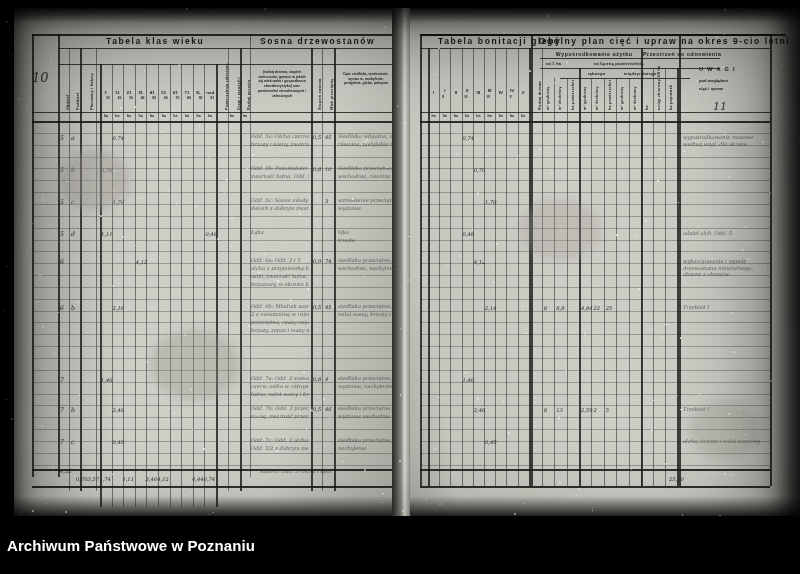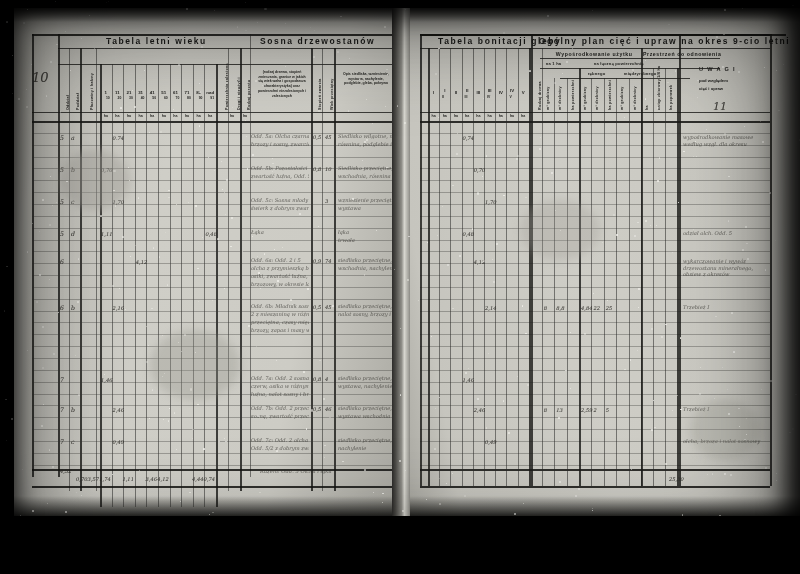--- a/index.html
+++ b/index.html
@@ -148,21 +148,21 @@
           <div class="hline" style="top:397.4px;left:18px;right:auto;width:364px;"></div>
           <div class="hline" style="top:409.25px;left:18px;right:auto;width:364px;"></div>
           <div class="hline" style="top:421.09999999999997px;left:18px;right:auto;width:364px;"></div>
           <div class="hline" style="top:432.95px;left:18px;right:auto;width:364px;"></div>
           <div class="hline" style="top:444.8px;left:18px;right:auto;width:364px;"></div>
           <div class="hline" style="top:456.65px;left:18px;right:auto;width:364px;"></div>
           <div class="hline strong2" style="top:461px;left:18px;right:auto;width:364px;"></div>
           <div class="hline strong2" style="top:478px;left:18px;right:auto;width:364px;"></div>
         </div>
       <div id="left-text">
-          <div class="hdr-title" style="left:92px;top:28px;">Tabela letni wieku</div>
+          <div class="hdr-title" style="left:92px;top:28px;">Tabela klas wieku</div>
           <div class="hdr-title" style="left:246px;top:28px;">Sosna drzewostanów</div>
           <div class="vtext s" style="left:52px;top:102px;transform:rotate(-90deg);">Oddział</div>
           <div class="vtext s" style="left:62px;top:102px;transform:rotate(-90deg);">Poddział</div>
           <div class="vtext s" style="left:76px;top:102px;transform:rotate(-90deg);">Płazowiny i hałzny</div>
           <div class="colnum" style="left:86px;top:82px;width:11.6px;">1</div>
           <div class="frac" style="left:86px;top:88px;width:15.6px;text-align:center;">10</div>
           <div class="unit" style="left:86px;top:106px;width:11.6px;">ha</div>
           <div class="colnum" style="left:97.6px;top:82px;width:11.6px;">11</div>
           <div class="frac" style="left:97.6px;top:88px;width:15.6px;text-align:center;">20</div>
           <div class="unit" style="left:97.6px;top:106px;width:11.6px;">ha</div>
@@ -870,14 +870,17 @@
       <div class="speck" style="left:438.5610582486545px;top:396.9116737306638px;width:1.438074803742615px;height:1.438074803742615px;opacity:0.7298841955046561;"></div>
       <div class="speck" style="left:371.65737169406253px;top:122.58393007264655px;width:0.9959037514384388px;height:0.9959037514384388px;opacity:0.7746302368234053;"></div>
       <div class="speck" style="left:5.852222445352107px;top:440.2606037372074px;width:1.1775613191433072px;height:1.1775613191433072px;opacity:0.4700680494867582;"></div>
       <div class="smudge" style="left:60px;top:150px;width:70px;height:60px;background:rgba(160,158,150,.45);"></div>
       <div class="smudge" style="left:150px;top:330px;width:90px;height:70px;background:rgba(150,148,140,.35);"></div>
       <div class="smudge" style="left:520px;top:200px;width:80px;height:60px;background:rgba(155,153,146,.3);"></div>
       <div class="smudge" style="left:690px;top:400px;width:70px;height:60px;background:rgba(150,148,140,.3);"></div>
     </div>
   <div class="vignette"></div>
 
+  <div id="caption">
+    <span class="txt">Archiwum Państwowe w Poznaniu</span>
+  </div>
 
 </div>
 
 </body></html>

